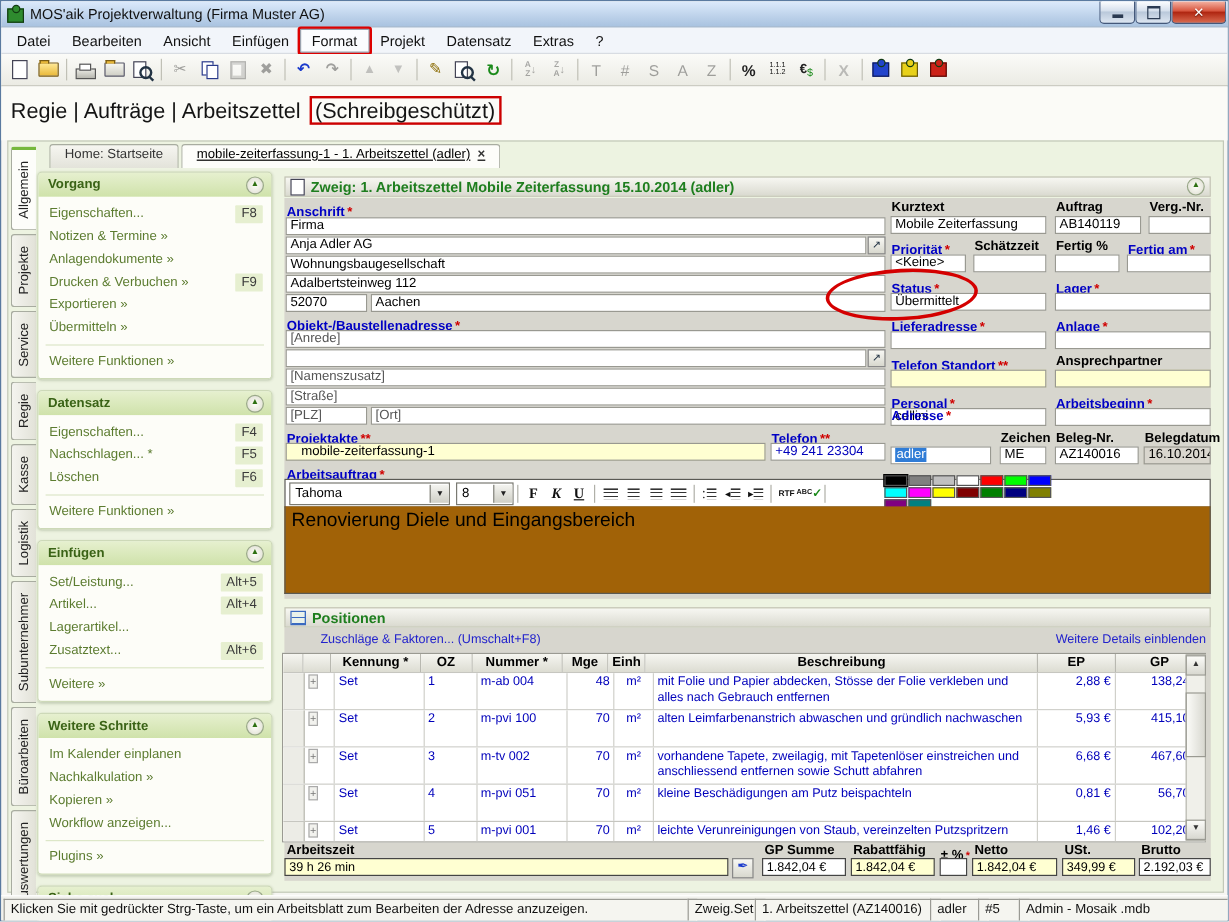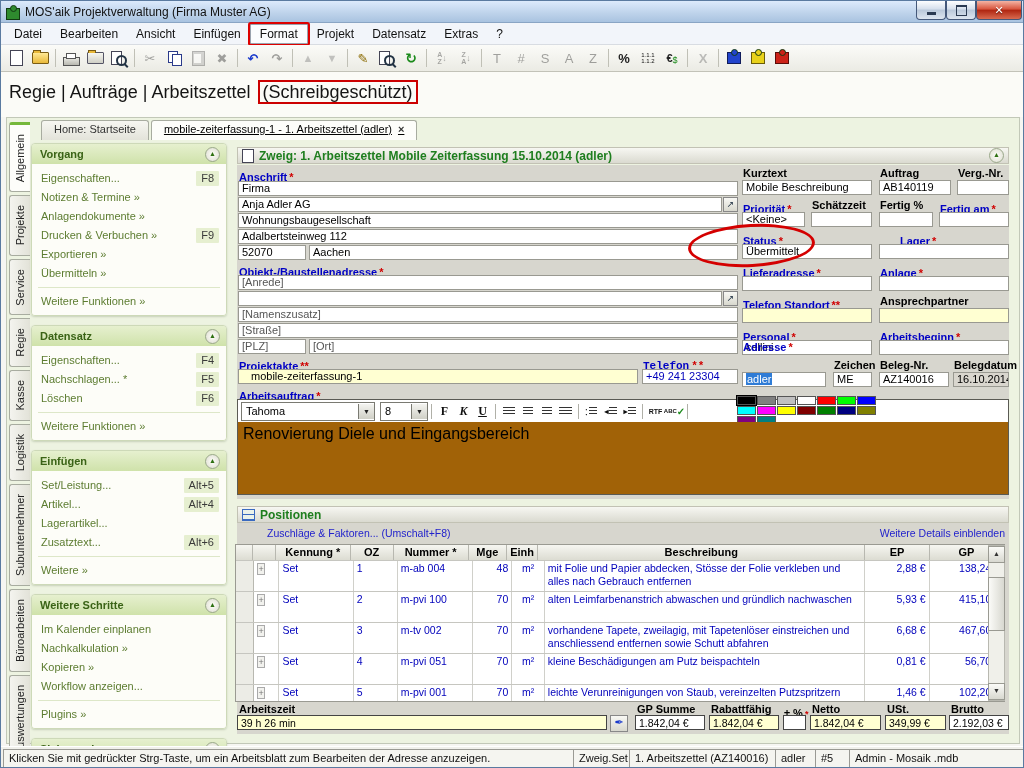--- a/index.html
+++ b/index.html
@@ -438,21 +438,21 @@
   <div class="abs fld ph" style="left:237px;top:274px;width:500px;">[Anrede]</div>
   <div class="abs fld" style="left:237px;top:290px;width:484px;"></div>
   <div class="abs brbtn" style="left:722px;top:290px;">↗</div>
   <div class="abs fld ph" style="left:237px;top:306px;width:500px;">[Namenszusatz]</div>
   <div class="abs fld ph" style="left:237px;top:322px;width:500px;">[Straße]</div>
   <div class="abs fld ph" style="left:237px;top:338px;width:68px;">[PLZ]</div>
   <div class="abs fld ph" style="left:308px;top:338px;width:429px;">[Ort]</div>
 
   <span class="abs" style="left:238px;top:355px;"><span class="lbl blue">Projektakte</span><span class="ast">**</span></span>
   <div class="abs fld yel" style="left:237px;top:368px;width:400px;padding-left:12px;">mobile-zeiterfassung-1</div>
-  <span class="abs" style="left:642px;top:355px;font-family:Liberation Mono, monospace;"><span class="lbl blue">Telefon</span><span class="ast">**</span></span>
+  <span class="abs" style="left:642px;top:355px;"><span class="lbl blue">Telefon</span><span class="ast">**</span></span>
   <div class="abs fld navy" style="left:641px;top:368px;width:96px;">+49 241 23304</div>
 
   <span class="abs" style="left:238px;top:385px;"><span class="lbl blue">Arbeitsauftrag</span><span class="ast">*</span></span>
 
   <div class="abs etoolbar" style="left:236px;top:398px;width:772px;height:24px;">
     <span class="sel" style="width:132px;">
         <span class="v">Tahoma</span>
         <span class="ar">▼</span>
       </span>
     <span style="width:5px;"></span>
@@ -512,38 +512,38 @@
       <span class="sw" style="background: rgb(0, 128, 0);"></span>
       <span class="sw" style="background: rgb(0, 0, 128);"></span>
       <span class="sw" style="background: rgb(128, 128, 0);"></span>
       <span class="sw" style="background: rgb(128, 0, 128);"></span>
       <span class="sw" style="background: rgb(0, 128, 128);"></span>
     </div>
   </div>
   <div class="abs ebody" style="left:236px;top:421px;width:772px;height:73px;">Renovierung Diele und Eingangsbereich</div>
 
   <span class="abs lbl" style="left:742px;top:166px;">Kurztext</span>
-  <div class="abs fld" style="left:741px;top:179px;width:130px;">Mobile Beschreibung</div>
+  <div class="abs fld" style="left:741px;top:179px;width:130px;">Mobile Zeiterfassung</div>
   <span class="abs lbl" style="left:879px;top:166px;">Auftrag</span>
   <div class="abs fld" style="left:878px;top:179px;width:72px;">AB140119</div>
   <span class="abs lbl" style="left:957px;top:166px;">Verg.-Nr.</span>
   <div class="abs fld" style="left:956px;top:179px;width:52px;"></div>
 
   <span class="abs" style="left:742px;top:198px;"><span class="lbl blue">Priorität</span><span class="ast">*</span></span>
   <div class="abs fld" style="left:741px;top:211px;width:63px;">&lt;Keine&gt;</div>
   <span class="abs lbl" style="left:811px;top:198px;">Schätzzeit</span>
   <div class="abs fld" style="left:810px;top:211px;width:61px;"></div>
   <span class="abs lbl" style="left:879px;top:198px;">Fertig %</span>
   <div class="abs fld" style="left:878px;top:211px;width:54px;"></div>
   <span class="abs" style="left:939px;top:198px;"><span class="lbl blue">Fertig am</span><span class="ast">*</span></span>
   <div class="abs fld" style="left:938px;top:211px;width:70px;"></div>
 
   <span class="abs" style="left:742px;top:230px;"><span class="lbl blue">Status</span><span class="ast">*</span></span>
   <div class="abs fld" style="left:741px;top:243px;width:130px;">Übermittelt</div>
-  <span class="abs" style="left:879px;top:230px;margin-left:20px;"><span class="lbl blue">Lager</span><span class="ast">*</span></span>
+  <span class="abs" style="left:879px;top:230px;"><span class="lbl blue">Lager</span><span class="ast">*</span></span>
   <div class="abs fld" style="left:878px;top:243px;width:130px;"></div>
 
   <span class="abs" style="left:742px;top:262px;"><span class="lbl blue">Lieferadresse</span><span class="ast">*</span></span>
   <div class="abs fld" style="left:741px;top:275px;width:130px;"></div>
   <span class="abs" style="left:879px;top:262px;"><span class="lbl blue">Anlage</span><span class="ast">*</span></span>
   <div class="abs fld" style="left:878px;top:275px;width:130px;"></div>
 
   <span class="abs" style="left:742px;top:294px;"><span class="lbl blue">Telefon Standort</span><span class="ast">**</span></span>
   <div class="abs fld yel" style="left:741px;top:307px;width:130px;"></div>
   <span class="abs lbl" style="left:879px;top:294px;">Ansprechpartner</span>

